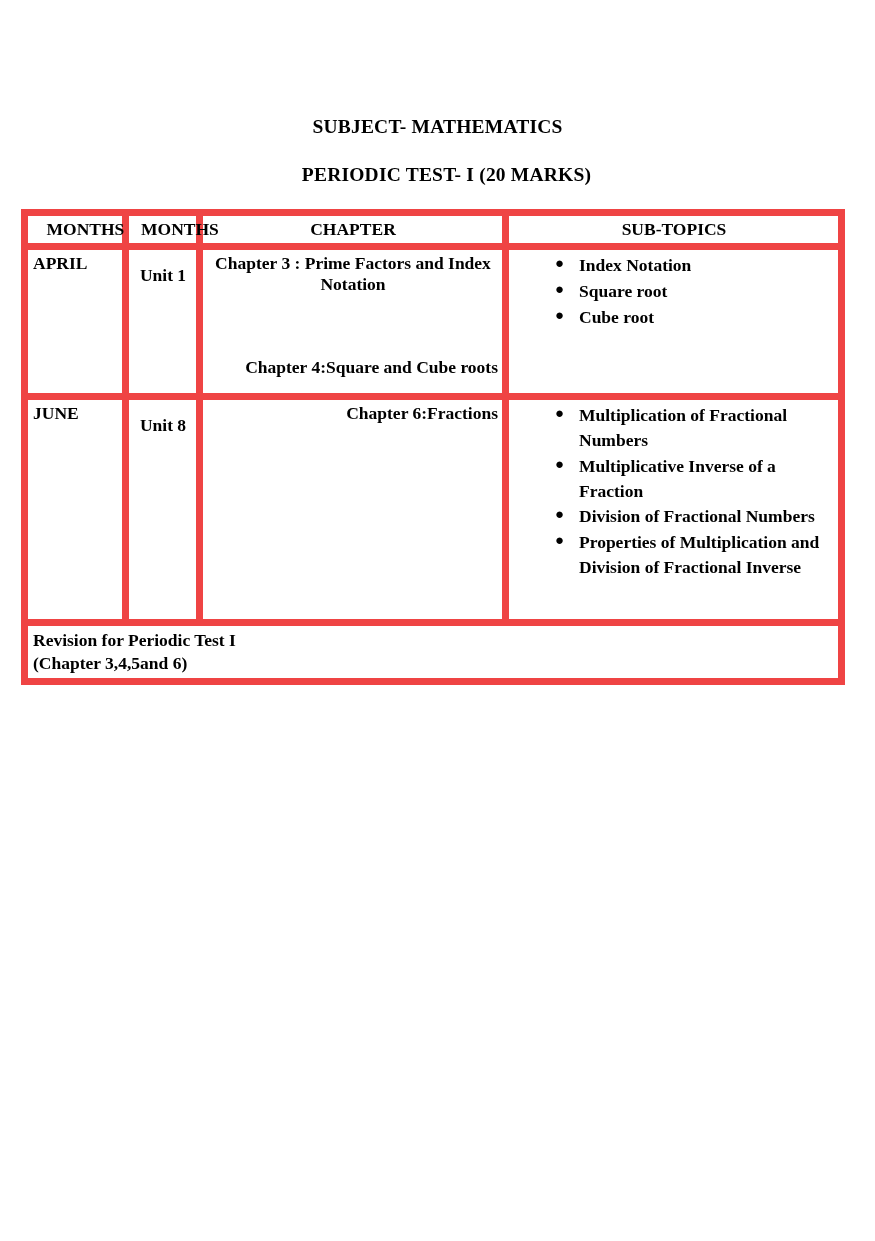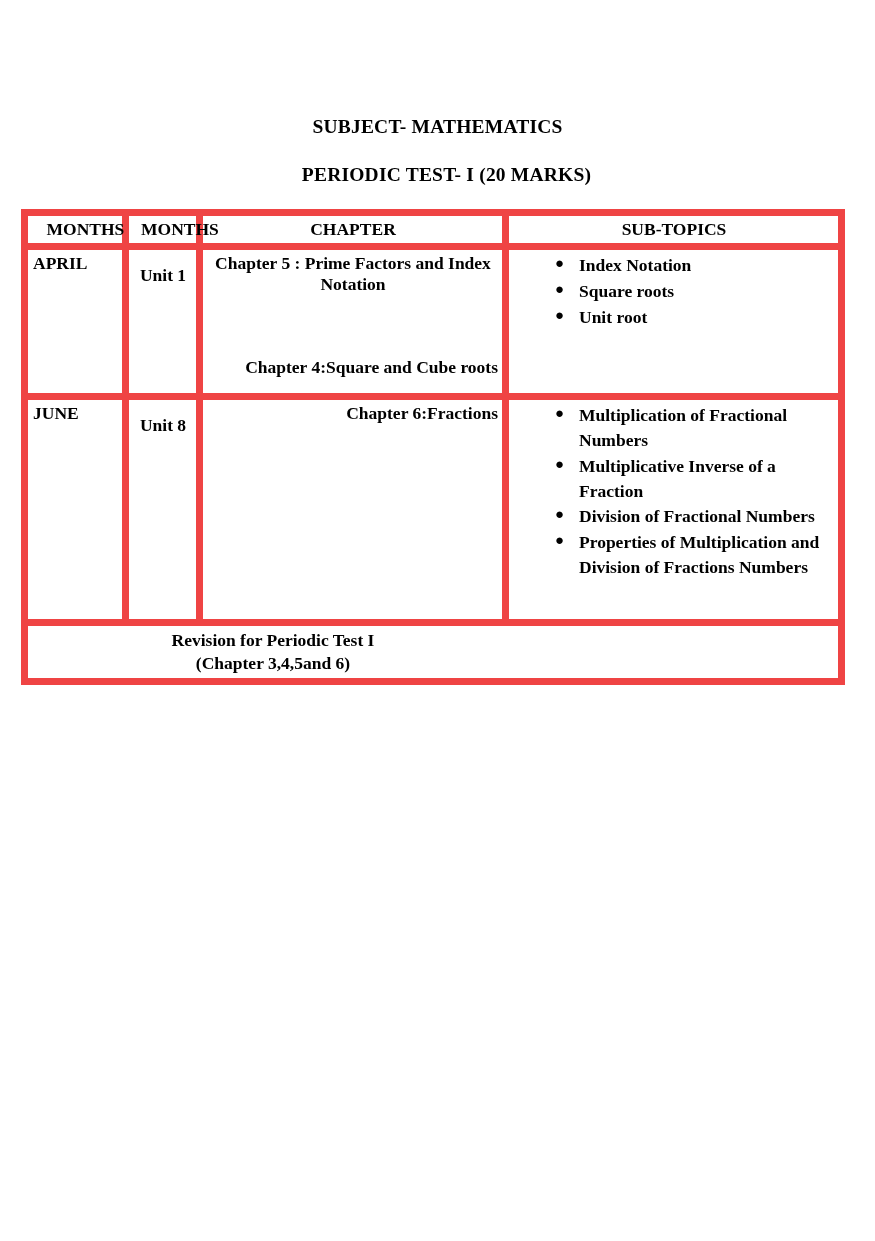--- a/index.html
+++ b/index.html
@@ -126,21 +126,21 @@
 
   td.cell-revision {
     text-align: center;
     padding: 7px 4px 14px 4px;
     height: 40px;
   }
   td.cell-revision .rev-inner {
     display: block;
     width: 480px;
     margin: 0;
-    text-align: center;
+    text-align: left;
     line-height: 1.30;
   }
   .rev-line { display: block; }
 </style>
 </head>
 <body>
 
 <div class="page">
 
   <div class="heading heading-1">SUBJECT- MATHEMATICS</div>
@@ -167,48 +167,48 @@
       </tr>
     </thead>
     <tbody>
 
       <tr style="height:150px;">
         <td class="cell-month">APRIL</td>
         <td class="cell-unit unit-nowrap">
           <span class="unit-wrap">Unit 1</span>
         </td>
         <td class="cell-chapter">
-          <span class="chap-center">Chapter 5 : Prime Factors and Index Notation</span>
+          <span class="chap-center">Chapter 3 : Prime Factors and Index Notation</span>
           <span class="chap-gap"></span>
           <span class="chap-left">Chapter 4:Square and Cube roots</span>
         </td>
         <td class="cell-sub">
           <ul class="subtopics">
             <li><span class="bullet">●</span><span>Index Notation</span></li>
-            <li><span class="bullet">●</span><span>Square roots</span></li>
-            <li><span class="bullet">●</span><span>Unit root</span></li>
+            <li><span class="bullet">●</span><span>Square root</span></li>
+            <li><span class="bullet">●</span><span>Cube root</span></li>
           </ul>
         </td>
       </tr>
 
 
       <tr style="height:226px;">
         <td class="cell-month">JUNE</td>
         <td class="cell-unit unit-nowrap">
           <span class="unit-wrap">Unit 8</span>
         </td>
         <td class="cell-chapter">
           <span class="chap-left">Chapter 6:Fractions</span>
         </td>
         <td class="cell-sub">
           <ul class="subtopics">
             <li><span class="bullet">●</span><span>Multiplication of Fractional Numbers</span></li>
             <li><span class="bullet">●</span><span>Multiplicative Inverse of a Fraction</span></li>
             <li><span class="bullet">●</span><span>Division of Fractional Numbers</span></li>
-            <li><span class="bullet">●</span><span>Properties of Multiplication and Division of Fractions Numbers</span></li>
+            <li><span class="bullet">●</span><span>Properties of Multiplication and Division of Fractional Inverse</span></li>
           </ul>
         </td>
       </tr>
 
       <tr>
         <td class="cell-revision" colspan="4">
           <span class="rev-inner">
             <span class="rev-line">Revision for Periodic Test I</span>
             <span class="rev-line">(Chapter 3,4,5and 6)</span>
           </span>

